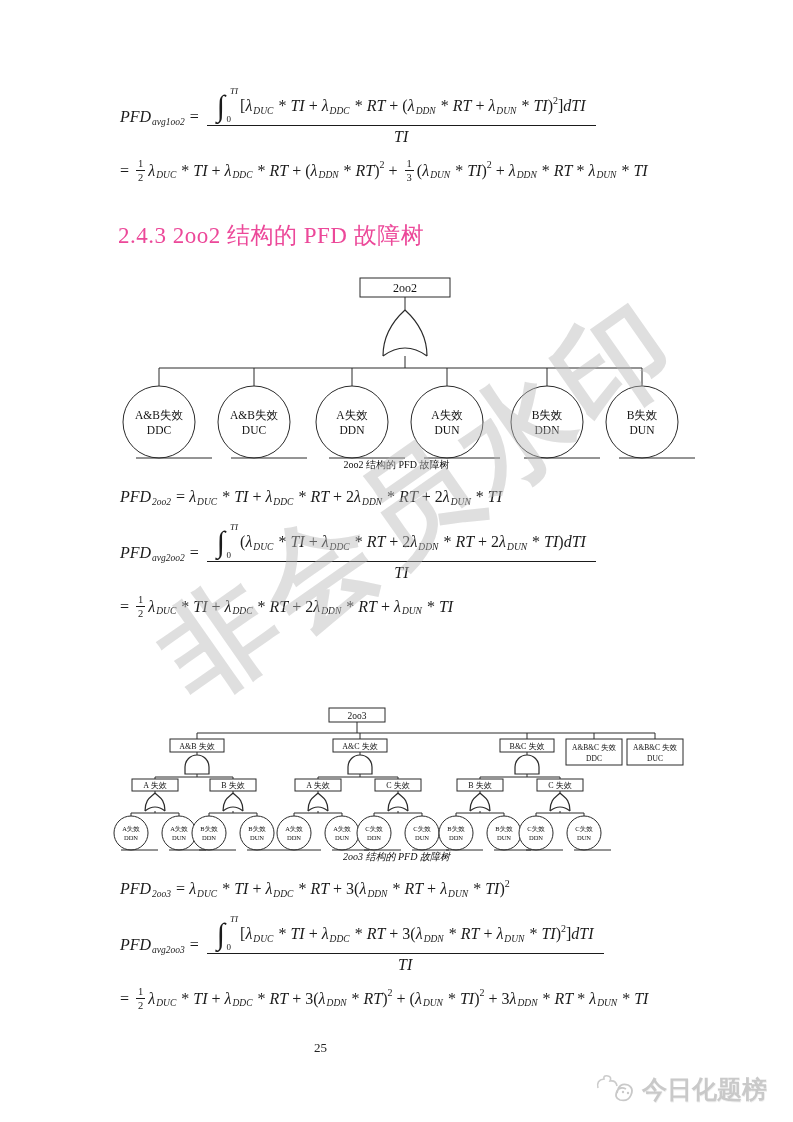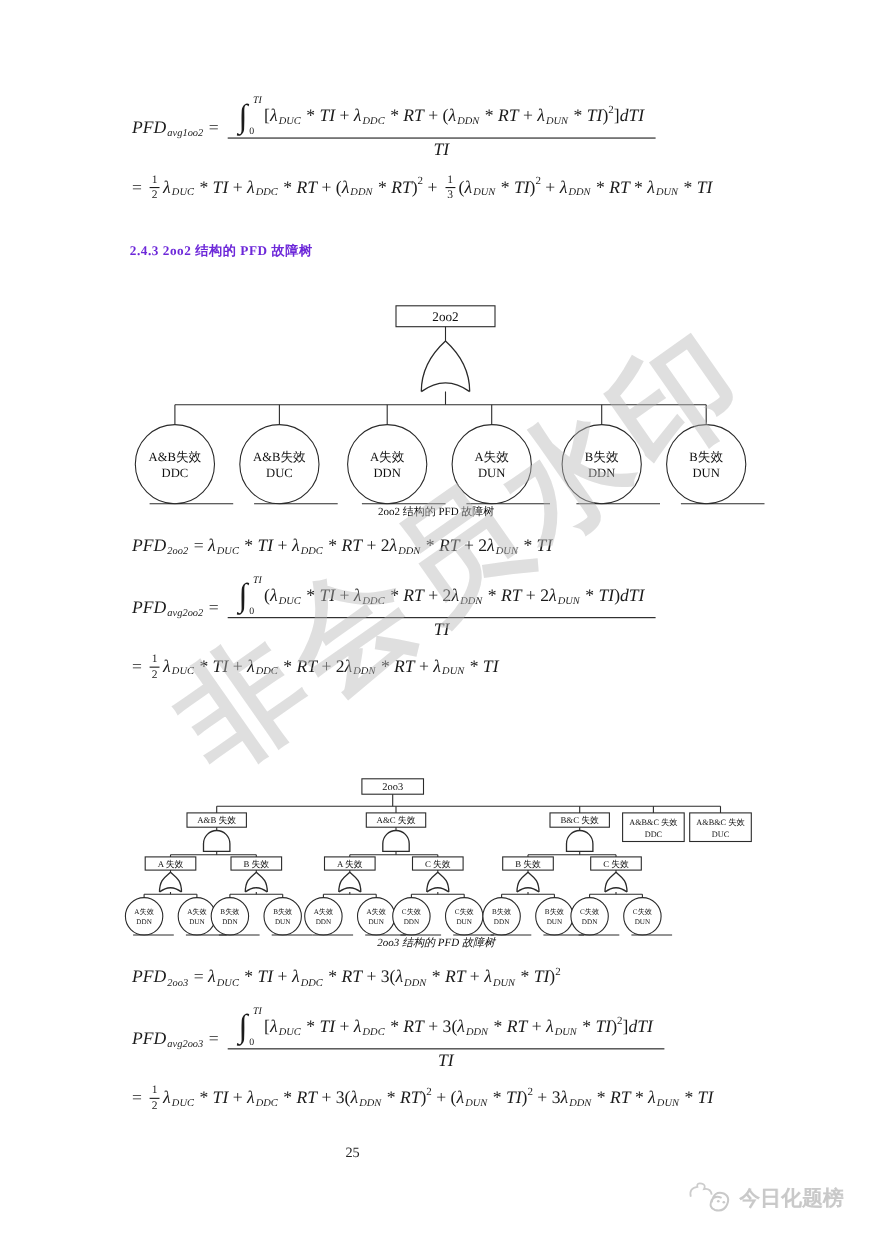--- a/index.html
+++ b/index.html
@@ -18,38 +18,38 @@
   .frac{display:inline-flex;flex-direction:column;align-items:center;margin:0 4px;}
   .frac .num{display:flex;align-items:center;border-bottom:1px solid #1b1b1b;padding:2px 10px 3px;}
   .frac .den{display:flex;align-items:center;padding-top:2px;}
   .intg{position:relative;font-size:30px;line-height:32px;font-style:normal;padding-right:13px;margin-right:2px;}
   .il-u{position:absolute;top:-3px;right:0;font-size:9px;font-style:italic;line-height:9px;}
   .il-l{position:absolute;bottom:-2px;right:7px;font-size:9px;line-height:9px;font-style:normal;}
   .sfr{display:inline-flex;flex-direction:column;align-items:center;font-size:10.5px;line-height:11px;margin:0 3px;}
   .sfr .sn{border-bottom:1px solid #1b1b1b;padding:0 2px 1px;}
   .sfr .sd{padding-top:1px;}
 
-  .heading{position:absolute;left:118px;font-size:12px;font-weight:bold;color:#6d28d9;
+  .heading{position:absolute;left:118px;font-size:23px;font-weight:normal;color:#ec4899;
            font-family:"Liberation Serif",serif;letter-spacing:0.5px;}
   .caption{position:absolute;left:0;width:793px;text-align:center;font-size:10px;color:#0d0d0d;}
 
   svg.tree{position:absolute;left:0;}
   .tl{stroke:#2b2b2b;stroke-width:1;fill:none;}
   .tr{fill:#fff;stroke:#2b2b2b;stroke-width:1;}
   .tc{fill:#fff;stroke:#2b2b2b;stroke-width:1;}
   .tg{fill:#fff;stroke:#2b2b2b;stroke-width:1.2;}
   .tt{fill:#111;font-family:"Liberation Serif",serif;}
 
   .wm{position:absolute;left:55px;top:320px;width:730px;height:360px;display:flex;align-items:center;
       justify-content:center;transform:rotate(-35deg);font-size:112px;font-weight:bold;
       color:rgba(184,184,184,0.45);letter-spacing:8px;pointer-events:none;z-index:6;
       font-family:"Liberation Sans",sans-serif;}
   .pagenum{position:absolute;top:1040px;left:0;width:641px;text-align:center;font-size:13px;color:#222;}
   .logo{position:absolute;top:1072px;right:26px;display:flex;align-items:center;gap:8px;
-        color:#c9c9c9;font-size:19px;font-weight:bold;font-family:Liberation Mono, monospace;
+        color:#c9c9c9;font-size:25px;font-weight:bold;font-family:Liberation Mono, monospace;
         text-shadow:0.5px 0.5px 0 #efefef;}
 </style>
 </head>
 <body>
 
 <div class="page">
 
   <div class="fblock" style="top:88px;">
     <div class="fline">
         <span class="va">PFD</span>

